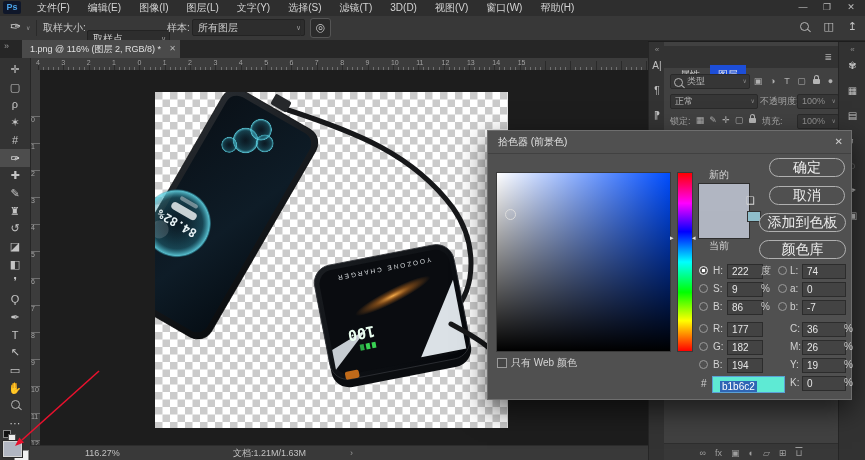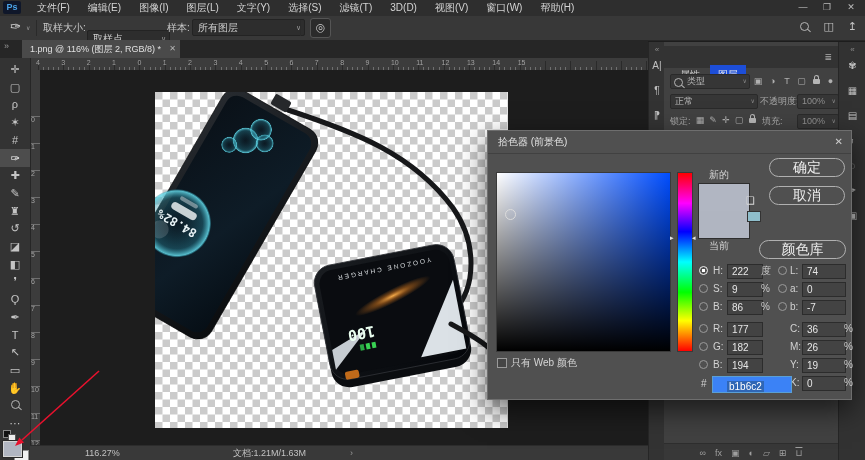--- a/index.html
+++ b/index.html
@@ -91,21 +91,21 @@
   .nc .half{position:absolute;left:0;width:100%;height:50%;}
   .cube{left:258px;top:64px;font-size:10px;color:#d8d8d8;}
   .chip{left:259px;top:80px;width:12px;height:9px;border:1px solid #333;}
   .dbtn{border:1px solid #b0b0b0;border-radius:10px;font-size:14px;color:#ececec;text-align:center;line-height:17px;}
   .radio{position:absolute;width:7px;height:7px;border:1px solid #9a9a9a;border-radius:50%;}
   .radio.sel{border-color:#f0f0f0;background:radial-gradient(circle,#fff 0 1.5px,transparent 2px);}
   .rlbl{position:absolute;font-size:10px;color:#d2d2d2;line-height:13px;}
   .rbox{position:absolute;background:#434343;border:1px solid #2c2c2c;font-size:10px;color:#e6e6e6;
         line-height:13px;padding-left:4px;}
   .runit{position:absolute;font-size:10px;color:#cbcbcb;line-height:13px;}
-  .hexbox{left:224px;top:245px;width:64px;height:15px;background:#3b82f6;border:1px solid #5a9fd4;line-height:15px;padding-left:14px;}
+  .hexbox{left:224px;top:245px;width:64px;height:15px;background:#5eead4;border:1px solid #5a9fd4;line-height:15px;padding-left:7px;}
   .hexsel{background:#2f66b5;color:#fff;font-size:10px;padding:0 2px;}
   .cb{left:9px;top:227px;width:8px;height:8px;border:1px solid #9a9a9a;background:#454545;}
 </style>
 </head>
 <body>
 
 <div id="app">
 
   <div class="abs menubar">
     <div class="abs ps-logo">Ps</div>
@@ -372,20 +372,21 @@
     <div class="abs dlbl" style="left:221px;top:38px;">新的</div>
     <div class="abs nc">
       <div class="half" style="top: 0px; background: rgb(177, 182, 194);"></div>
       <div class="half" style="top: 50%; background: rgb(176, 181, 193);"></div>
     </div>
     <div class="abs dlbl" style="left:221px;top:109px;">当前</div>
     <div class="abs cube">❑</div>
     <div class="abs chip" style="background: rgb(143, 190, 203);"></div>
     <div class="abs dbtn" style="left:281px;top:27px;width:74px;">确定</div>
     <div class="abs dbtn" style="left:281px;top:55px;width:74px;">取消</div>
+    <div class="abs dbtn" style="left:271px;top:82px;width:85px;">添加到色板</div>
     <div class="abs dbtn" style="left:271px;top:109px;width:85px;">颜色库</div>
     <div id="dlg-rows">
         <div class="radio sel" style="left:211px;top:135px;"></div>
         <div class="rlbl" style="left:225px;top:133px;">H:</div>
         <div class="rbox" style="left:239px;top:133px;width:30px;">222</div>
         <div class="runit" style="left:273px;top:133px;">度</div>
         <div class="radio" style="left:211px;top:153px;"></div>
         <div class="rlbl" style="left:225px;top:151px;">S:</div>
         <div class="rbox" style="left:239px;top:151px;width:30px;">9</div>
         <div class="runit" style="left:273px;top:151px;">%</div>

